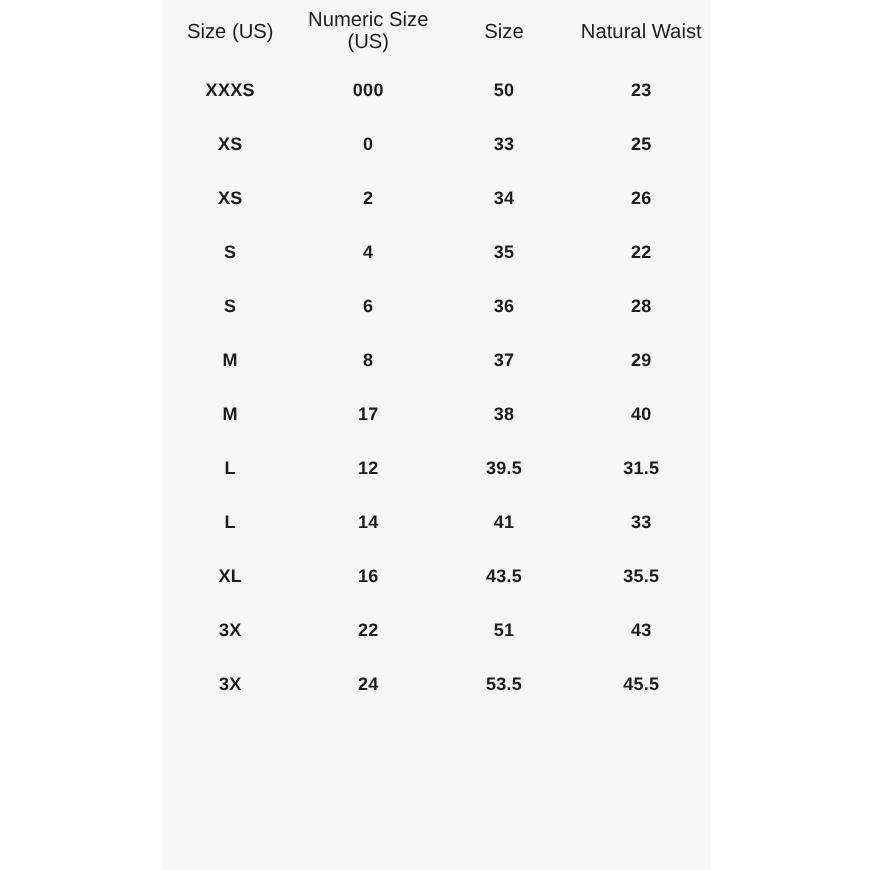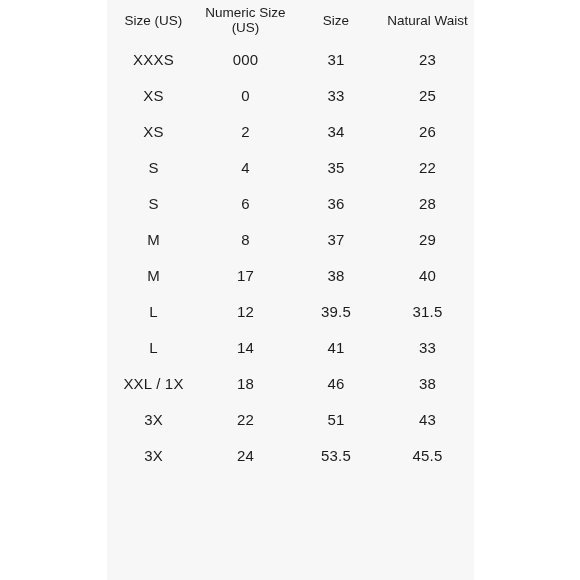--- a/index.html
+++ b/index.html
@@ -56,22 +56,22 @@
 
   table.size-table thead th {
     font-size: 13.5px;
     font-weight: 400;
     line-height: 15px;
     height: 40px;
     padding-bottom: 2px;
   }
 
   table.size-table tbody td {
-    font-size: 15px;
-    font-weight: 400;
+    font-size: 12px;
+    font-weight: 700;
     height: 36px;
     line-height: 36px;
     letter-spacing: 0.2px;
   }
 
   .hdr-line {
     display: block;
   }
 </style>
 </head>
@@ -104,21 +104,21 @@
           <th>
             <span class="hdr-line">Natural Waist</span>
           </th>
         </tr>
       </thead>
 
       <tbody>
         <tr>
           <td>XXXS</td>
           <td>000</td>
-          <td>31</td>
+          <td>50</td>
           <td>23</td>
         </tr>
         <tr>
           <td>XS</td>
           <td>0</td>
           <td>33</td>
           <td>25</td>
         </tr>
         <tr>
           <td>XS</td>
@@ -156,24 +156,24 @@
           <td>39.5</td>
           <td>31.5</td>
         </tr>
         <tr>
           <td>L</td>
           <td>14</td>
           <td>41</td>
           <td>33</td>
         </tr>
         <tr>
-          <td>XXL / 1X</td>
-          <td>18</td>
-          <td>46</td>
-          <td>38</td>
+          <td>XL</td>
+          <td>16</td>
+          <td>43.5</td>
+          <td>35.5</td>
         </tr>
         <tr>
           <td>3X</td>
           <td>22</td>
           <td>51</td>
           <td>43</td>
         </tr>
         <tr>
           <td>3X</td>
           <td>24</td>

